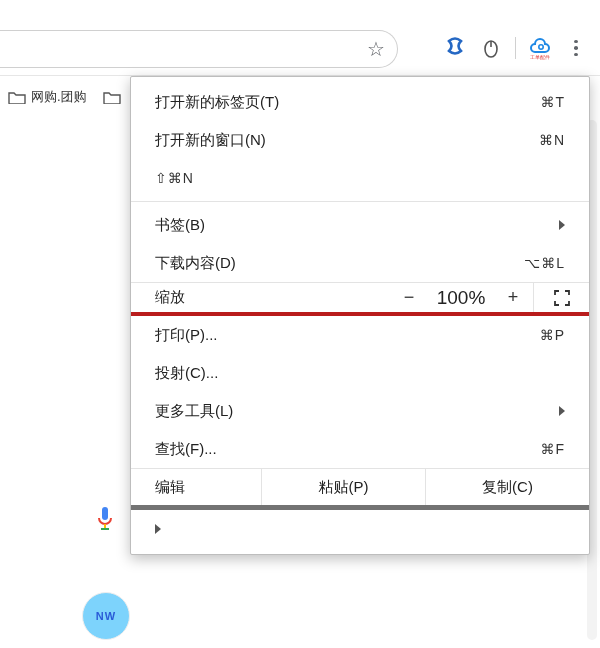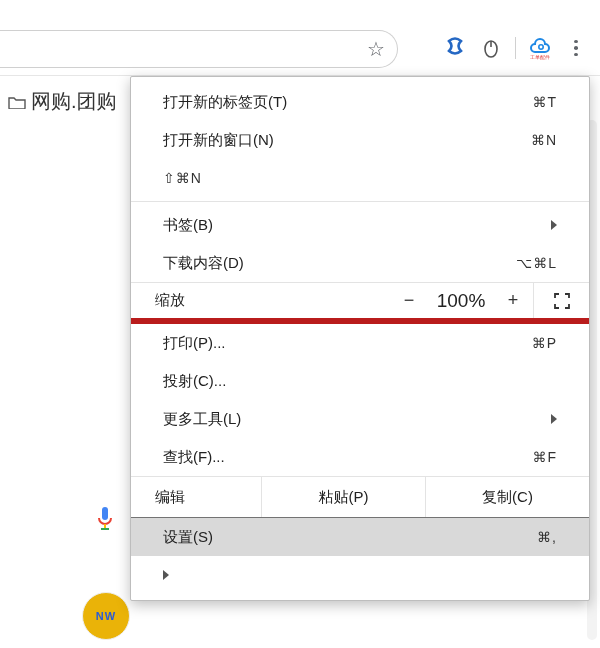--- a/index.html
+++ b/index.html
@@ -70,42 +70,42 @@
     background: #5f6368; border-radius: 50%;
   }
   
   .bookmarks {
     position: absolute;
     top: 86px; left: 0;
     display: flex;
     align-items: center;
     gap: 8px;
     padding-left: 4px;
-    font-size: 20px;
+    font-size: 13px;
     color: #333;
   }
   .bm-item {
     display: flex;
     align-items: center;
     gap: 5px;
     padding: 2px 4px;
     cursor: pointer;
   }
   .folder-icon svg { display:block; }
   
   .mic-icon {
     position: absolute;
     left: 96px; top: 506px;
   }
   .avatar-stub {
     position: absolute;
     left: 82px; bottom: 8px;
     width: 48px; height: 48px;
     border-radius: 50%;
-    background: #eab308;
+    background: #7dd3fc;
     border: 1px solid #eee;
     display:flex;align-items:center;justify-content:center;
     font-size:11px;font-weight:bold;
     color:#2a5bd7;
     letter-spacing:1px;
   }
   .scrollbar-stub {
     position:absolute;
     right:3px; top:120px;
     width:10px; height:520px;
@@ -122,21 +122,21 @@
     background: #fff;
     border: 1px solid #bdbdbd;
     box-shadow: 0 4px 14px rgba(0,0,0,0.25);
     border-radius: 2px;
     padding: 6px 0;
   }
   .menu-item {
     display: flex;
     align-items: center;
     height: 38px;
-    padding: 0 32px;
+    padding: 0 24px;
     cursor: pointer;
     white-space: nowrap;
   }
   .menu-item.highlight { background: #d9d9d9; }
   .menu-item .label { flex: 1; }
   .menu-item .accel {
     color: #333;
     font-size: 14px;
     letter-spacing: 1px;
   }
@@ -146,23 +146,23 @@
   }
   .menu-sep {
     height: 1px;
     background: #e3e3e3;
     margin: 4px 0;
   }
   
   .zoom-row {
     display: flex;
     align-items: center;
-    height: 42px;
+    height: 34px;
     border-top: 1px solid #e3e3e3;
-    border-bottom: 6px solid #b91c1c;
+    border-bottom: 4px solid #b91c1c;
   }
   .zoom-row .zlabel {
     padding-left: 24px;
     flex: 0 0 190px;
   }
   .zoom-row .spacer { flex:1; }
   .zoom-btn {
     width: 40px; text-align: center;
     font-size: 18px; color:#333;
     cursor: pointer;
@@ -177,21 +177,21 @@
     height: 100%;
     display:flex;align-items:center;justify-content:center;
     cursor:pointer;
   }
   
   .edit-row {
     display: flex;
     align-items: stretch;
     height: 42px;
     border-top: 1px solid #e3e3e3;
-    border-bottom: 1px solid #737373;
+    border-bottom: 5px solid #737373;
     text-align: center;
   }
   .edit-row .elabel {
     padding: 0 24px;
     display:flex;align-items:center;
     flex: 0 0 130px;
   }
   .edit-row .ebtn {
     flex: 1;
     border-left: 1px solid #e3e3e3;
@@ -324,21 +324,17 @@
     <span class="label">查找(F)...</span>
     <span class="accel">⌘F</span>
   </div>
 
   <div class="edit-row">
     <span class="elabel">编辑</span>
     <span class="ebtn">粘贴(P)</span>
     <span class="ebtn">复制(C)</span>
   </div>
 
-  <div class="menu-item highlight">
-    <span class="label">设置(S)</span>
-    <span class="accel">⌘,</span>
-  </div>
   <div class="menu-item">
     <span class="sub arrow-right"></span>
   </div>
 
 </div>
 
 </body></html>

